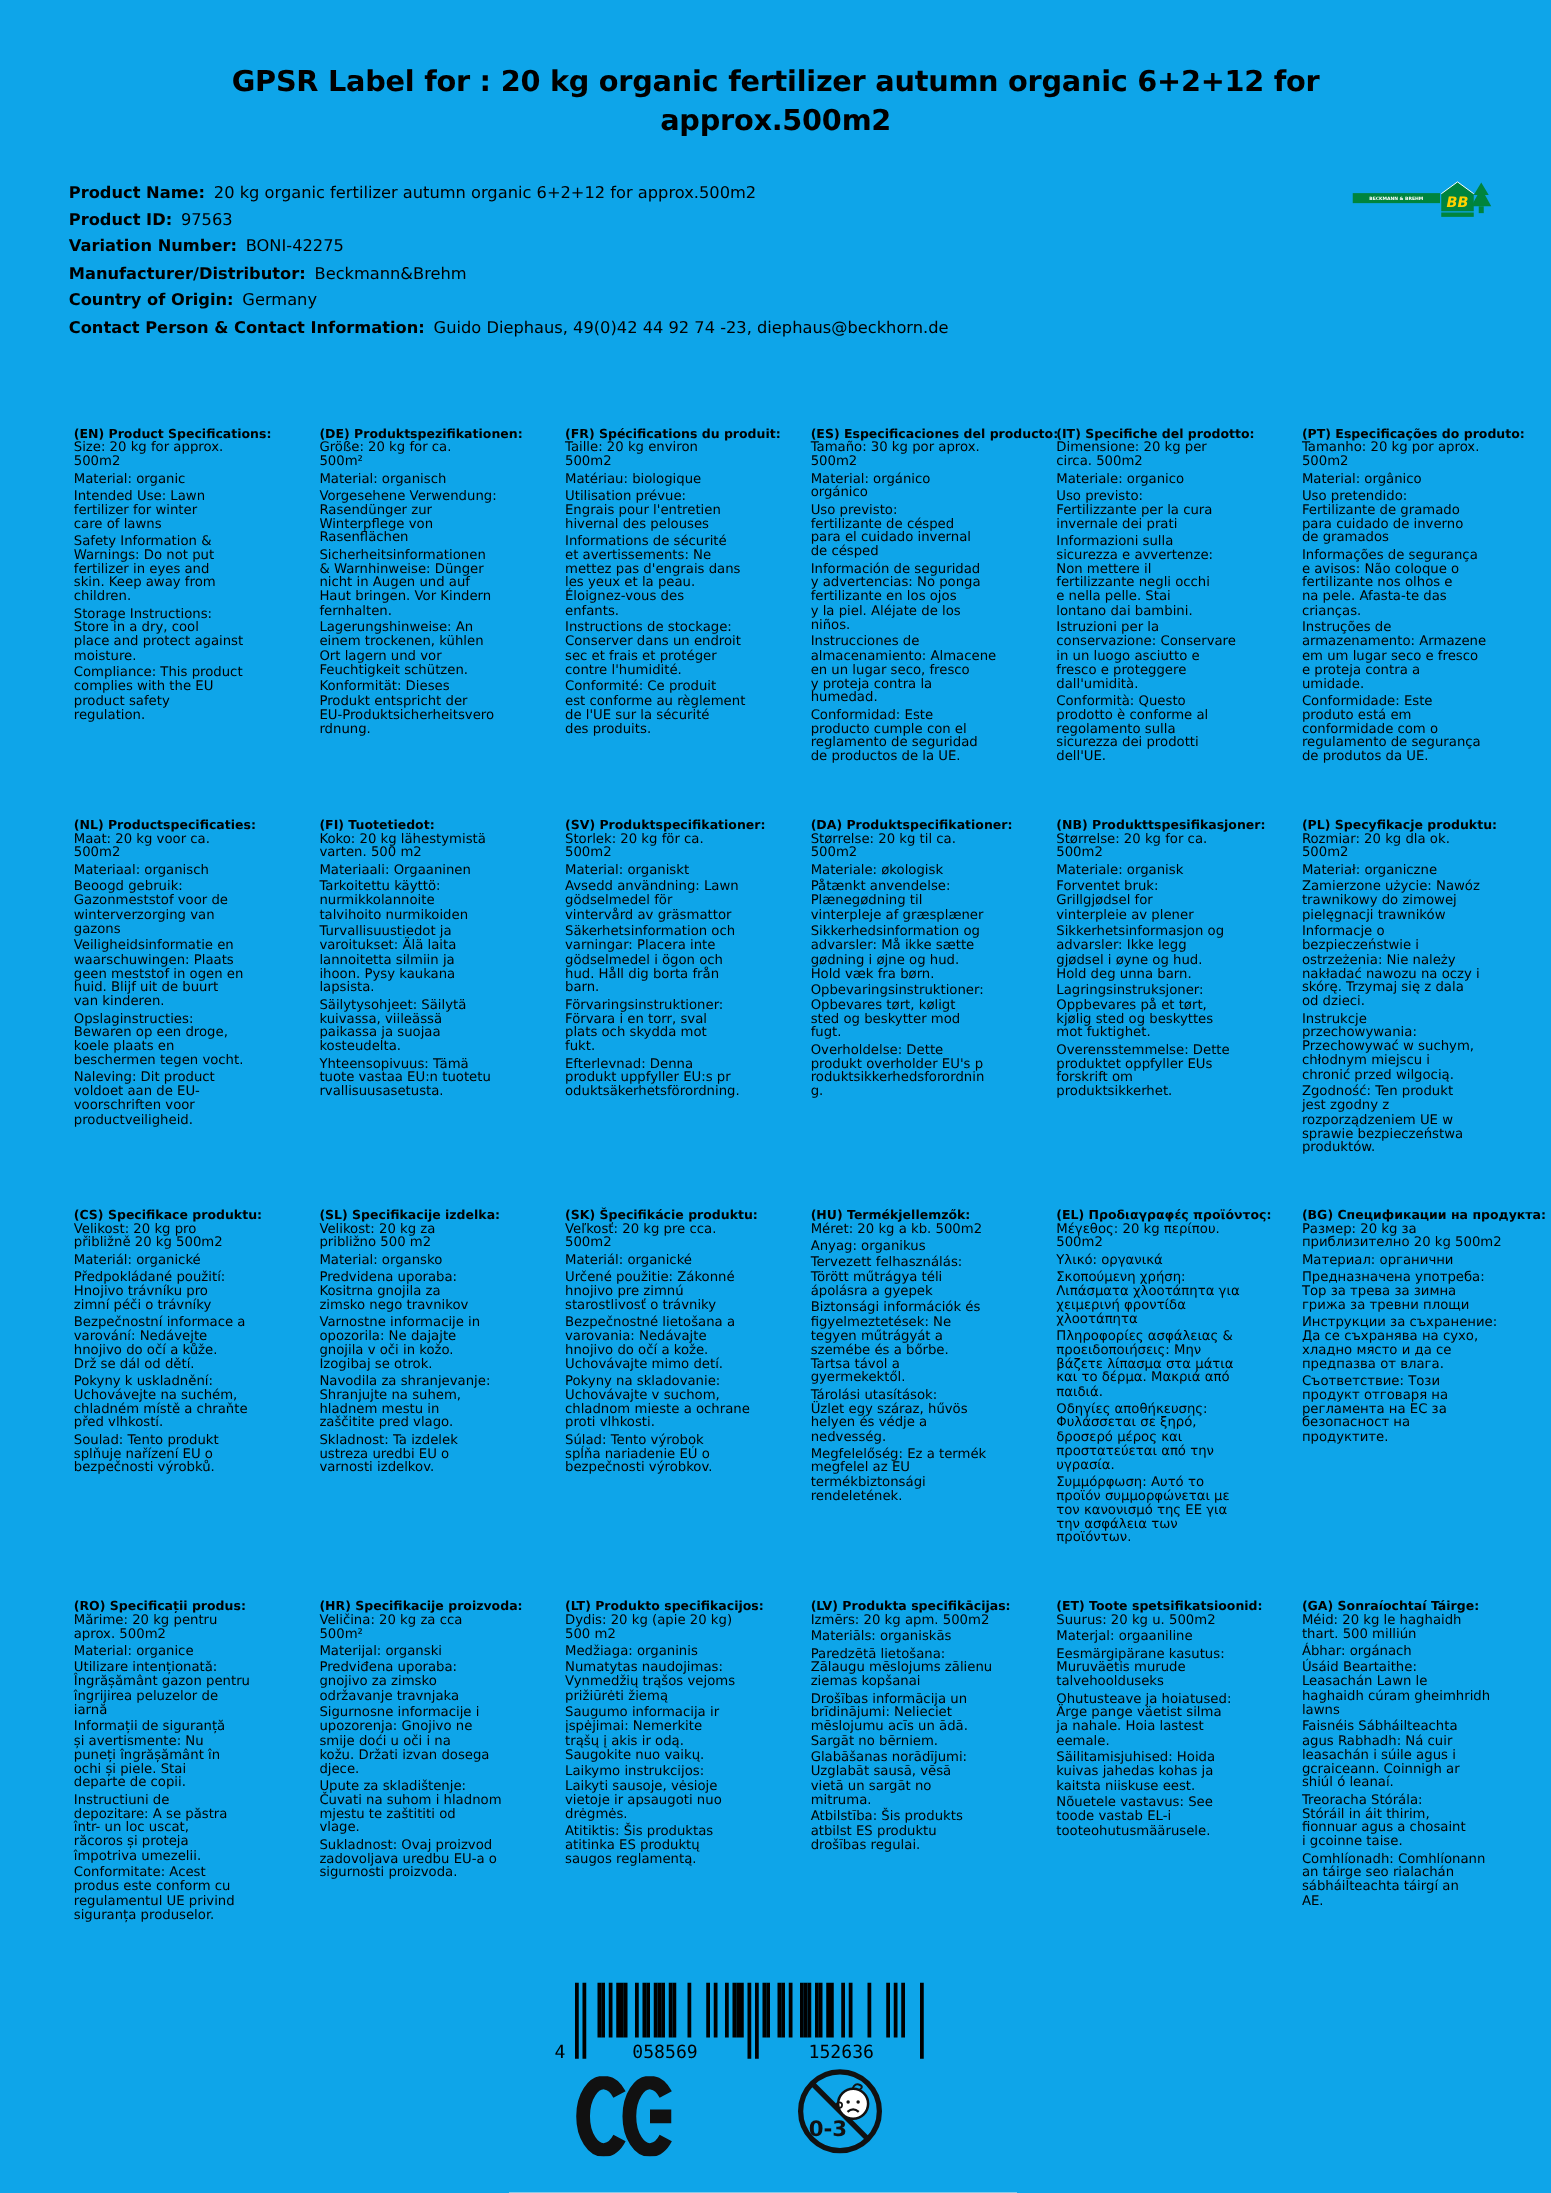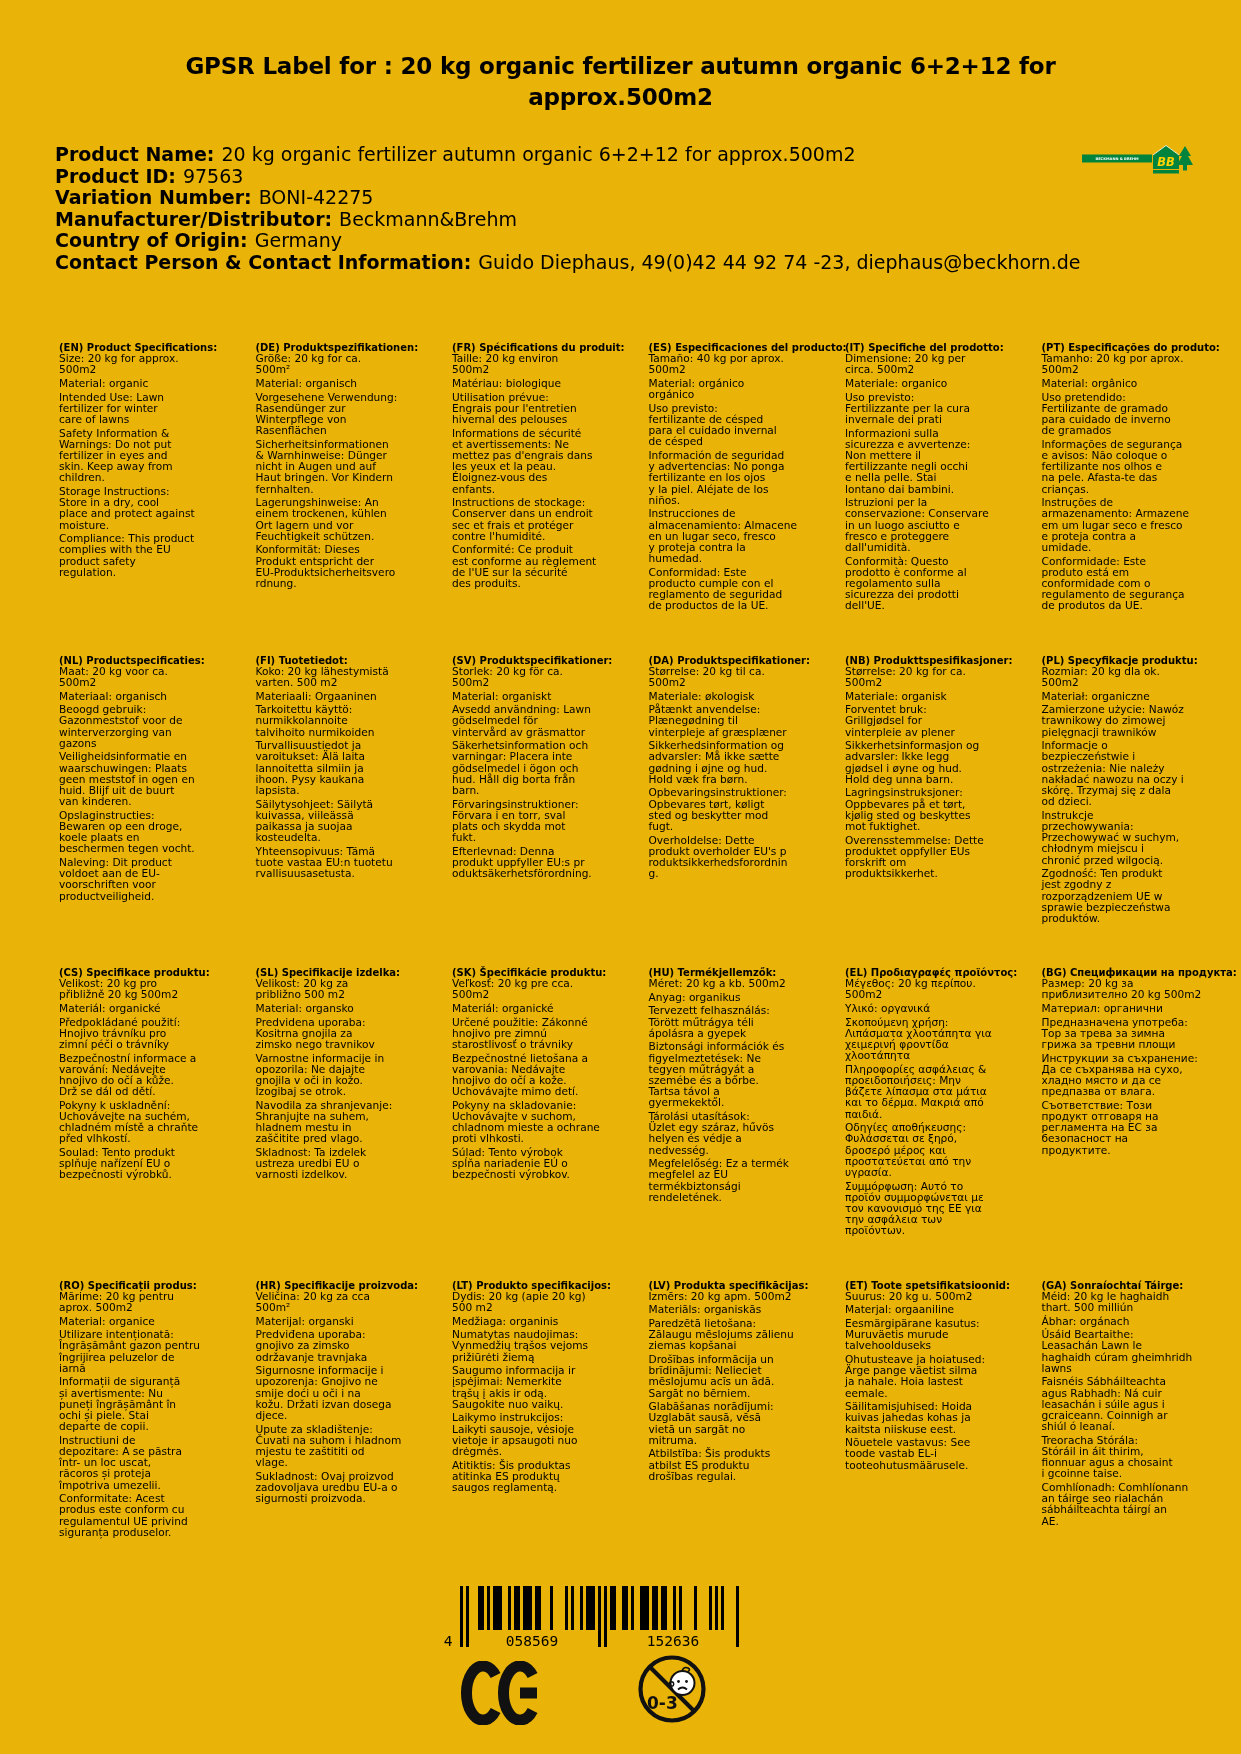--- a/index.html
+++ b/index.html
@@ -1,20 +1,20 @@
 <!DOCTYPE html>
 <html><head>
 <meta charset="utf-8">
 <style>
   html,body{margin:0;padding:0;background:#e8e8e8;}
-  .page{position:relative;width:1241px;height:1754px;background:#eab308;margin:0 auto;
+  .page{position:relative;width:1241px;height:1754px;background:#0ea5e9;margin:0 auto;
         font-family:"DejaVu Sans",sans-serif;color:#000;overflow:hidden;text-decoration:underline;}
   .title{position:absolute;top:51px;left:50%;transform:translateX(-50%);width:935px;
          text-align:center;font-size:23px;font-weight:bold;line-height:31px;letter-spacing:-0.2px;}
-  .product-info{position:absolute;left:55px;top:144px;font-size:19px;line-height:21.5px;}
+  .product-info{position:absolute;left:55px;top:144px;font-size:13px;line-height:21.5px;}
   .pi-label{font-weight:bold;margin-right:7px;}
   .logo{position:absolute;left:1082px;top:144px;width:120px;height:30px;}
   .lang-grid{position:absolute;left:59px;top:342px;display:grid;
              grid-template-columns:repeat(6,196.5px);grid-auto-rows:312.5px;align-items:start;}
   .lang-block{font-size:10.6px;line-height:11.2px;width:192px;}
   .lang-heading{font-weight:bold;font-size:10px;white-space:nowrap;margin:0;}
   .lang-par{margin:0 0 2.4px 0;white-space:pre-line;}
   .barcode{position:absolute;left:440px;top:1586px;}
   .bc-num{font-family:"DejaVu Sans Mono",monospace;font-size:14.5px;}
   .ce{position:absolute;left:454px;top:1661px;}
@@ -129,21 +129,21 @@
           <p class="lang-par">Conformité: Ce produit
 est conforme au règlement
 de l'UE sur la sécurité
 des produits.</p>
         </div>
   </div>
 
   <div class="lang-block">
     <div class="lang-heading">(ES) Especificaciones del producto:</div>
     <div class="lang-body">
-          <p class="lang-par">Tamaño: 40 kg por aprox.
+          <p class="lang-par">Tamaño: 30 kg por aprox.
 500m2</p>
           <p class="lang-par">Material: orgánico
 orgánico</p>
           <p class="lang-par">Uso previsto:
 fertilizante de césped
 para el cuidado invernal
 de césped</p>
           <p class="lang-par">Información de seguridad
 y advertencias: No ponga
 fertilizante en los ojos

